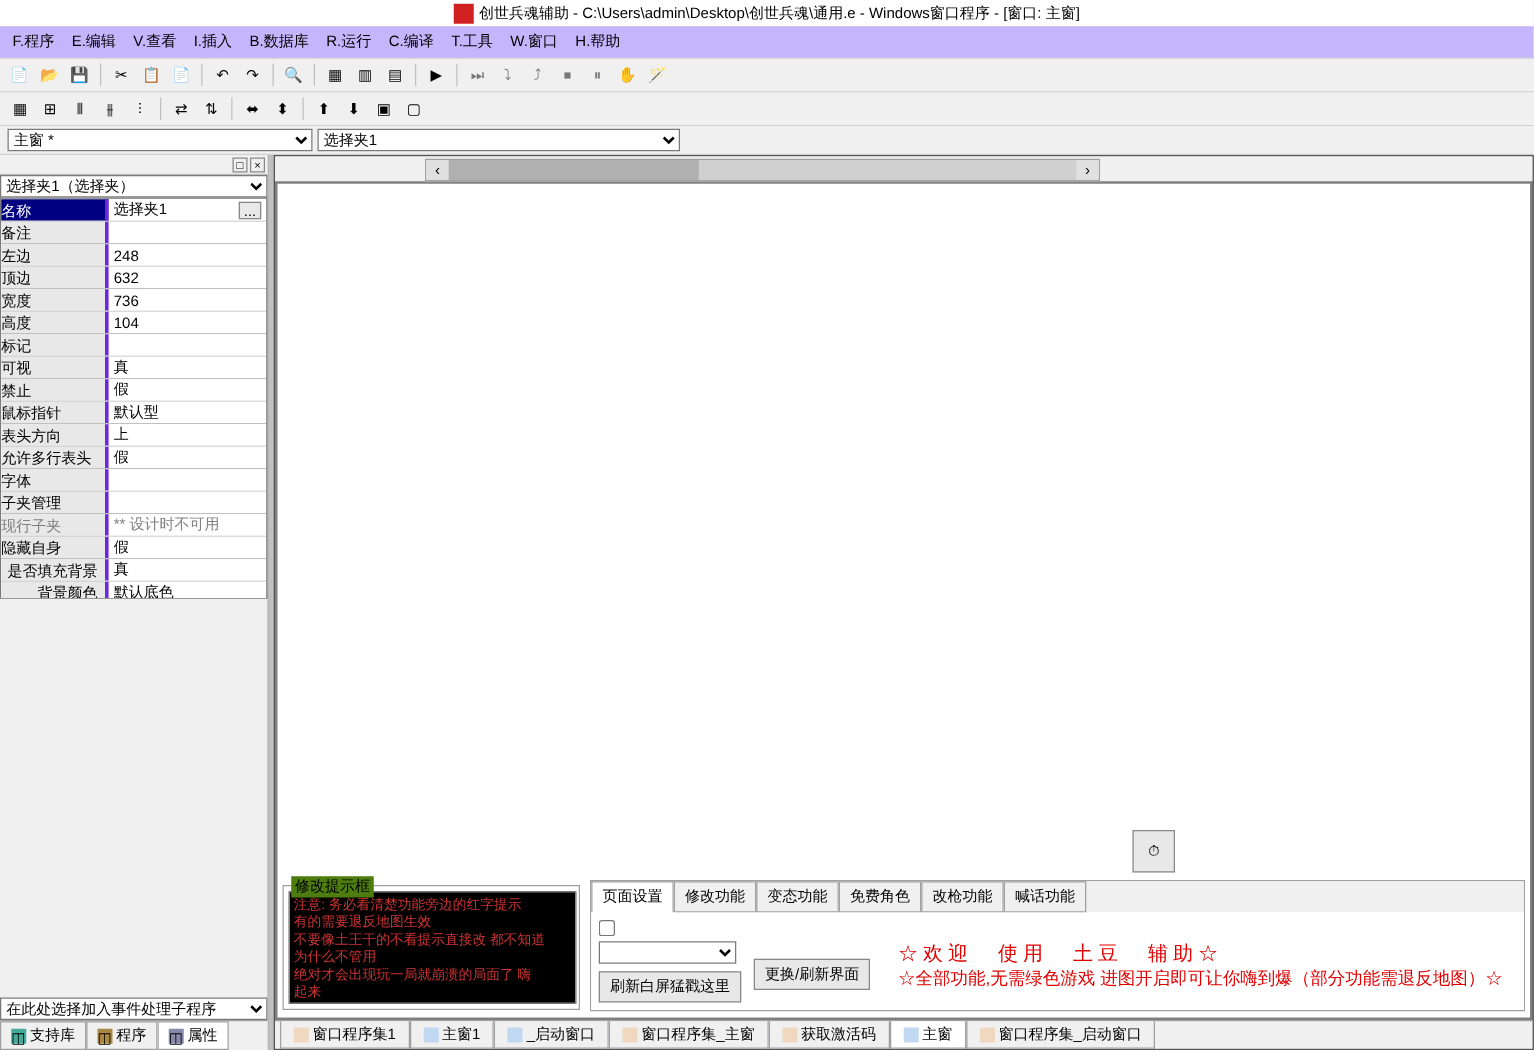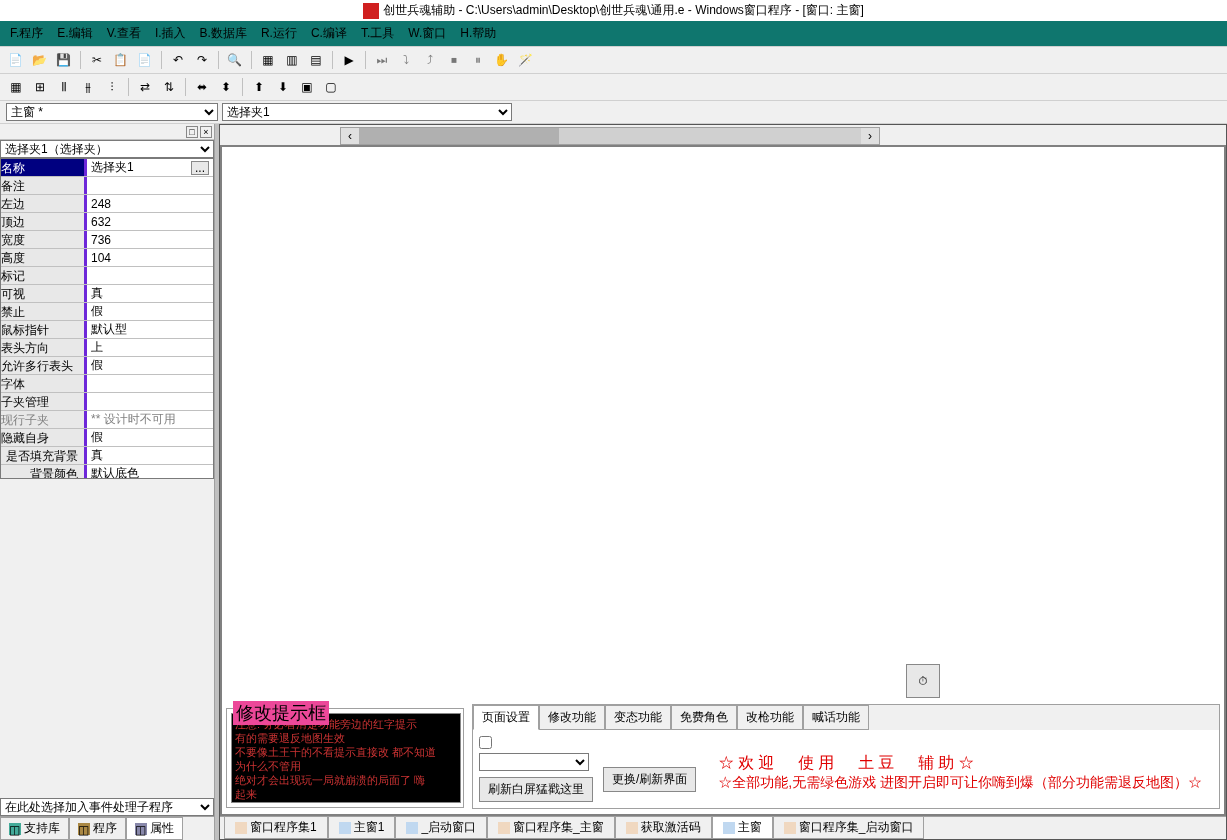--- a/index.html
+++ b/index.html
@@ -1,20 +1,20 @@
 <!DOCTYPE html>
 <html><head>
 <meta charset="utf-8">
 <style>
 * { margin: 0; padding: 0; box-sizing: border-box; font-family: "Microsoft YaHei", SimSun, Arial, sans-serif; font-size: 12px; }
 body { background: #f0f0f0; width: 1227px; height: 840px; overflow: hidden; display: flex; flex-direction: column; }
 .title-bar { background: #fff; padding: 2px 3px; display: flex; align-items: center; gap: 4px; justify-content: center; }
 .title-bar .app-icon { width: 16px; height: 16px; background: #d02020; display: inline-block; }
 .title-bar span { color: #000; }
-.menu-bar { background: #0f766e; padding: 4px 10px; display: flex; gap: 14px; border-bottom: 1px solid #d0d0d0; }
+.menu-bar { background: #c4b5fd; padding: 4px 10px; display: flex; gap: 14px; border-bottom: 1px solid #d0d0d0; }
 .menu-bar .menu-item { cursor: default; }
 .toolbar { background: #f0f0f0; padding: 3px 6px; display: flex; gap: 4px; border-bottom: 1px solid #d0d0d0; align-items: center; }
 .toolbar .tb-btn { width: 20px; height: 20px; display: inline-flex; align-items: center; justify-content: center; cursor: default; }
 .toolbar .sep { width: 1px; height: 18px; background: #c0c0c0; margin: 0 2px; }
 .combo-row { background: #f0f0f0; padding: 2px 6px; display: flex; gap: 4px; border-bottom: 1px solid #d0d0d0; }
 .combo-row select { font-size: 12px; }
 .main-area { flex: 1; display: flex; overflow: hidden; }
 .left-panel { width: 215px; background: #f0f0f0; display: flex; flex-direction: column; border-right: 1px solid #a0a0a0; }
 .panel-toolbar { height: 16px; background: #f0f0f0; display: flex; justify-content: flex-end; padding: 0 2px; gap: 2px; align-items: center; border-bottom: 1px solid #c0c0c0; }
 .panel-toolbar .pb { width: 12px; height: 12px; border: 1px solid #888; cursor: default; display: inline-flex; align-items: center; justify-content: center; font-size: 9px; }
@@ -33,21 +33,21 @@
 .lb-tab.active { background: #fff; }
 .lb-tab .ic { width: 12px; height: 12px; display: inline-block; }
 .design-area { flex: 1; display: flex; flex-direction: column; background: #808080; border: 1px solid #555; position: relative; }
 .h-scroll { height: 18px; background: #e8e8e8; display: flex; align-items: center; margin-left: 120px; width: 540px; border: 1px solid #a0a0a0; margin-top: 2px; }
 .h-scroll .arrow { width: 18px; height: 16px; background: #e0e0e0; display: flex; align-items: center; justify-content: center; cursor: default; }
 .h-scroll .track { flex: 1; background: #d0d0d0; height: 16px; position: relative; }
 .h-scroll .thumb { position: absolute; left: 0; width: 200px; height: 16px; background: #b0b0b0; }
 .canvas { flex: 1; background: #fff; position: relative; margin: 2px; overflow: hidden; }
 .form-content { position: absolute; bottom: 2px; left: 4px; right: 4px; }
 .groupbox { border: 1px solid #a0a0a0; margin: 4px 0; padding: 4px; position: relative; }
-.groupbox .gb-title { position: absolute; top: -8px; left: 6px; background: #ec4899; padding: 0 3px; font-size: 18px; }
+.groupbox .gb-title { position: absolute; top: -8px; left: 6px; background: #4d7c0f; padding: 0 3px; font-size: 12px; }
 .prompt-box { width: 230px; height: 90px; background: #000; border: 1px solid #888; padding: 3px; color: #cc3333; font-size: 11px; line-height: 14px; overflow: hidden; }
 .tab-control { border: 1px solid #a0a0a0; }
 .tab-headers { display: flex; background: #f0f0f0; }
 .tab-headers .tab { padding: 3px 8px; border: 1px solid #a0a0a0; background: #f0f0f0; cursor: default; font-size: 12px; }
 .tab-headers .tab.active { background: #fff; border-bottom: 1px solid #fff; }
 .tab-body { padding: 6px; background: #fff; min-height: 70px; position: relative; }
 .btn { border: 1px solid #888; background: #e8e8e8; padding: 3px 8px; cursor: default; font-size: 12px; }
 .red-big { color: #e00000; font-size: 16px; letter-spacing: 4px; }
 .red-small { color: #e00000; font-size: 14px; }
 .timer-icon { position: absolute; right: 280px; top: -40px; width: 34px; height: 34px; border: 1px solid #888; background: #e8e8e8; display: flex; align-items: center; justify-content: center; }
@@ -121,21 +121,21 @@
   <span class="tb-btn">⬌</span>
   <span class="tb-btn">⬍</span>
   <span class="sep"></span>
   <span class="tb-btn">⬆</span>
   <span class="tb-btn">⬇</span>
   <span class="tb-btn">▣</span>
   <span class="tb-btn">▢</span>
 </div>
 
 <div class="combo-row">
-  <select style="width:212px">
+  <select style="width:244px">
     <option>主窗 *</option>
   </select>
   <select style="width:290px">
     <option>选择夹1</option>
   </select>
 </div>
 
 <div class="main-area">
   <div class="left-panel">
     <div class="panel-toolbar">

